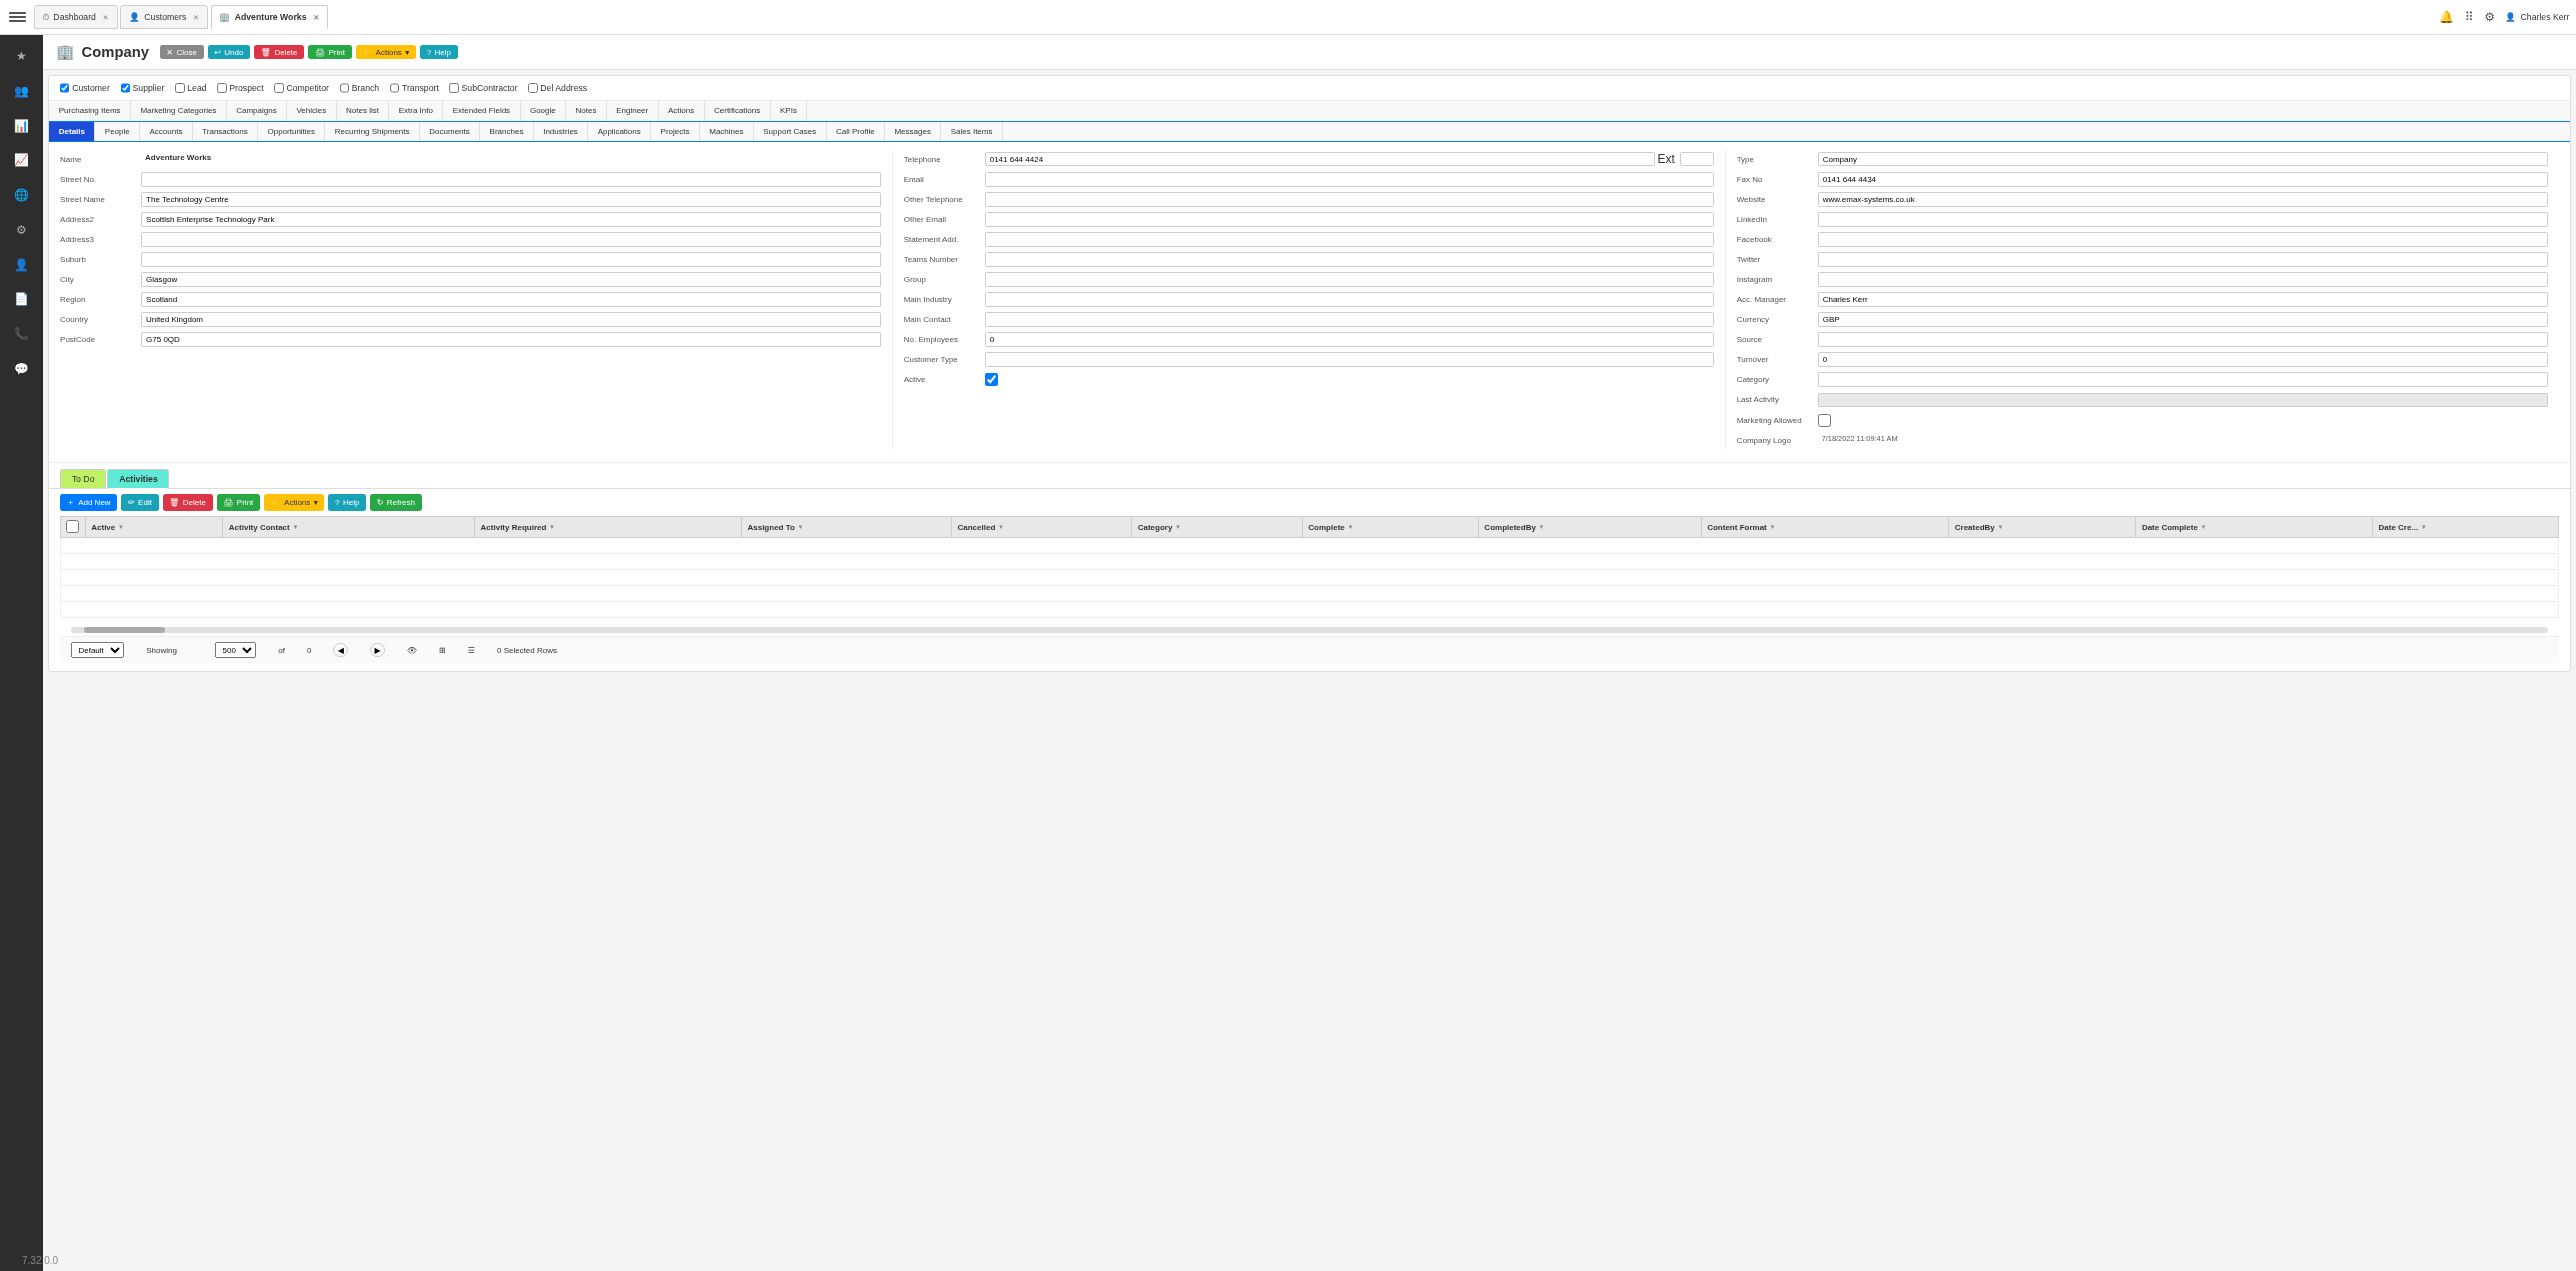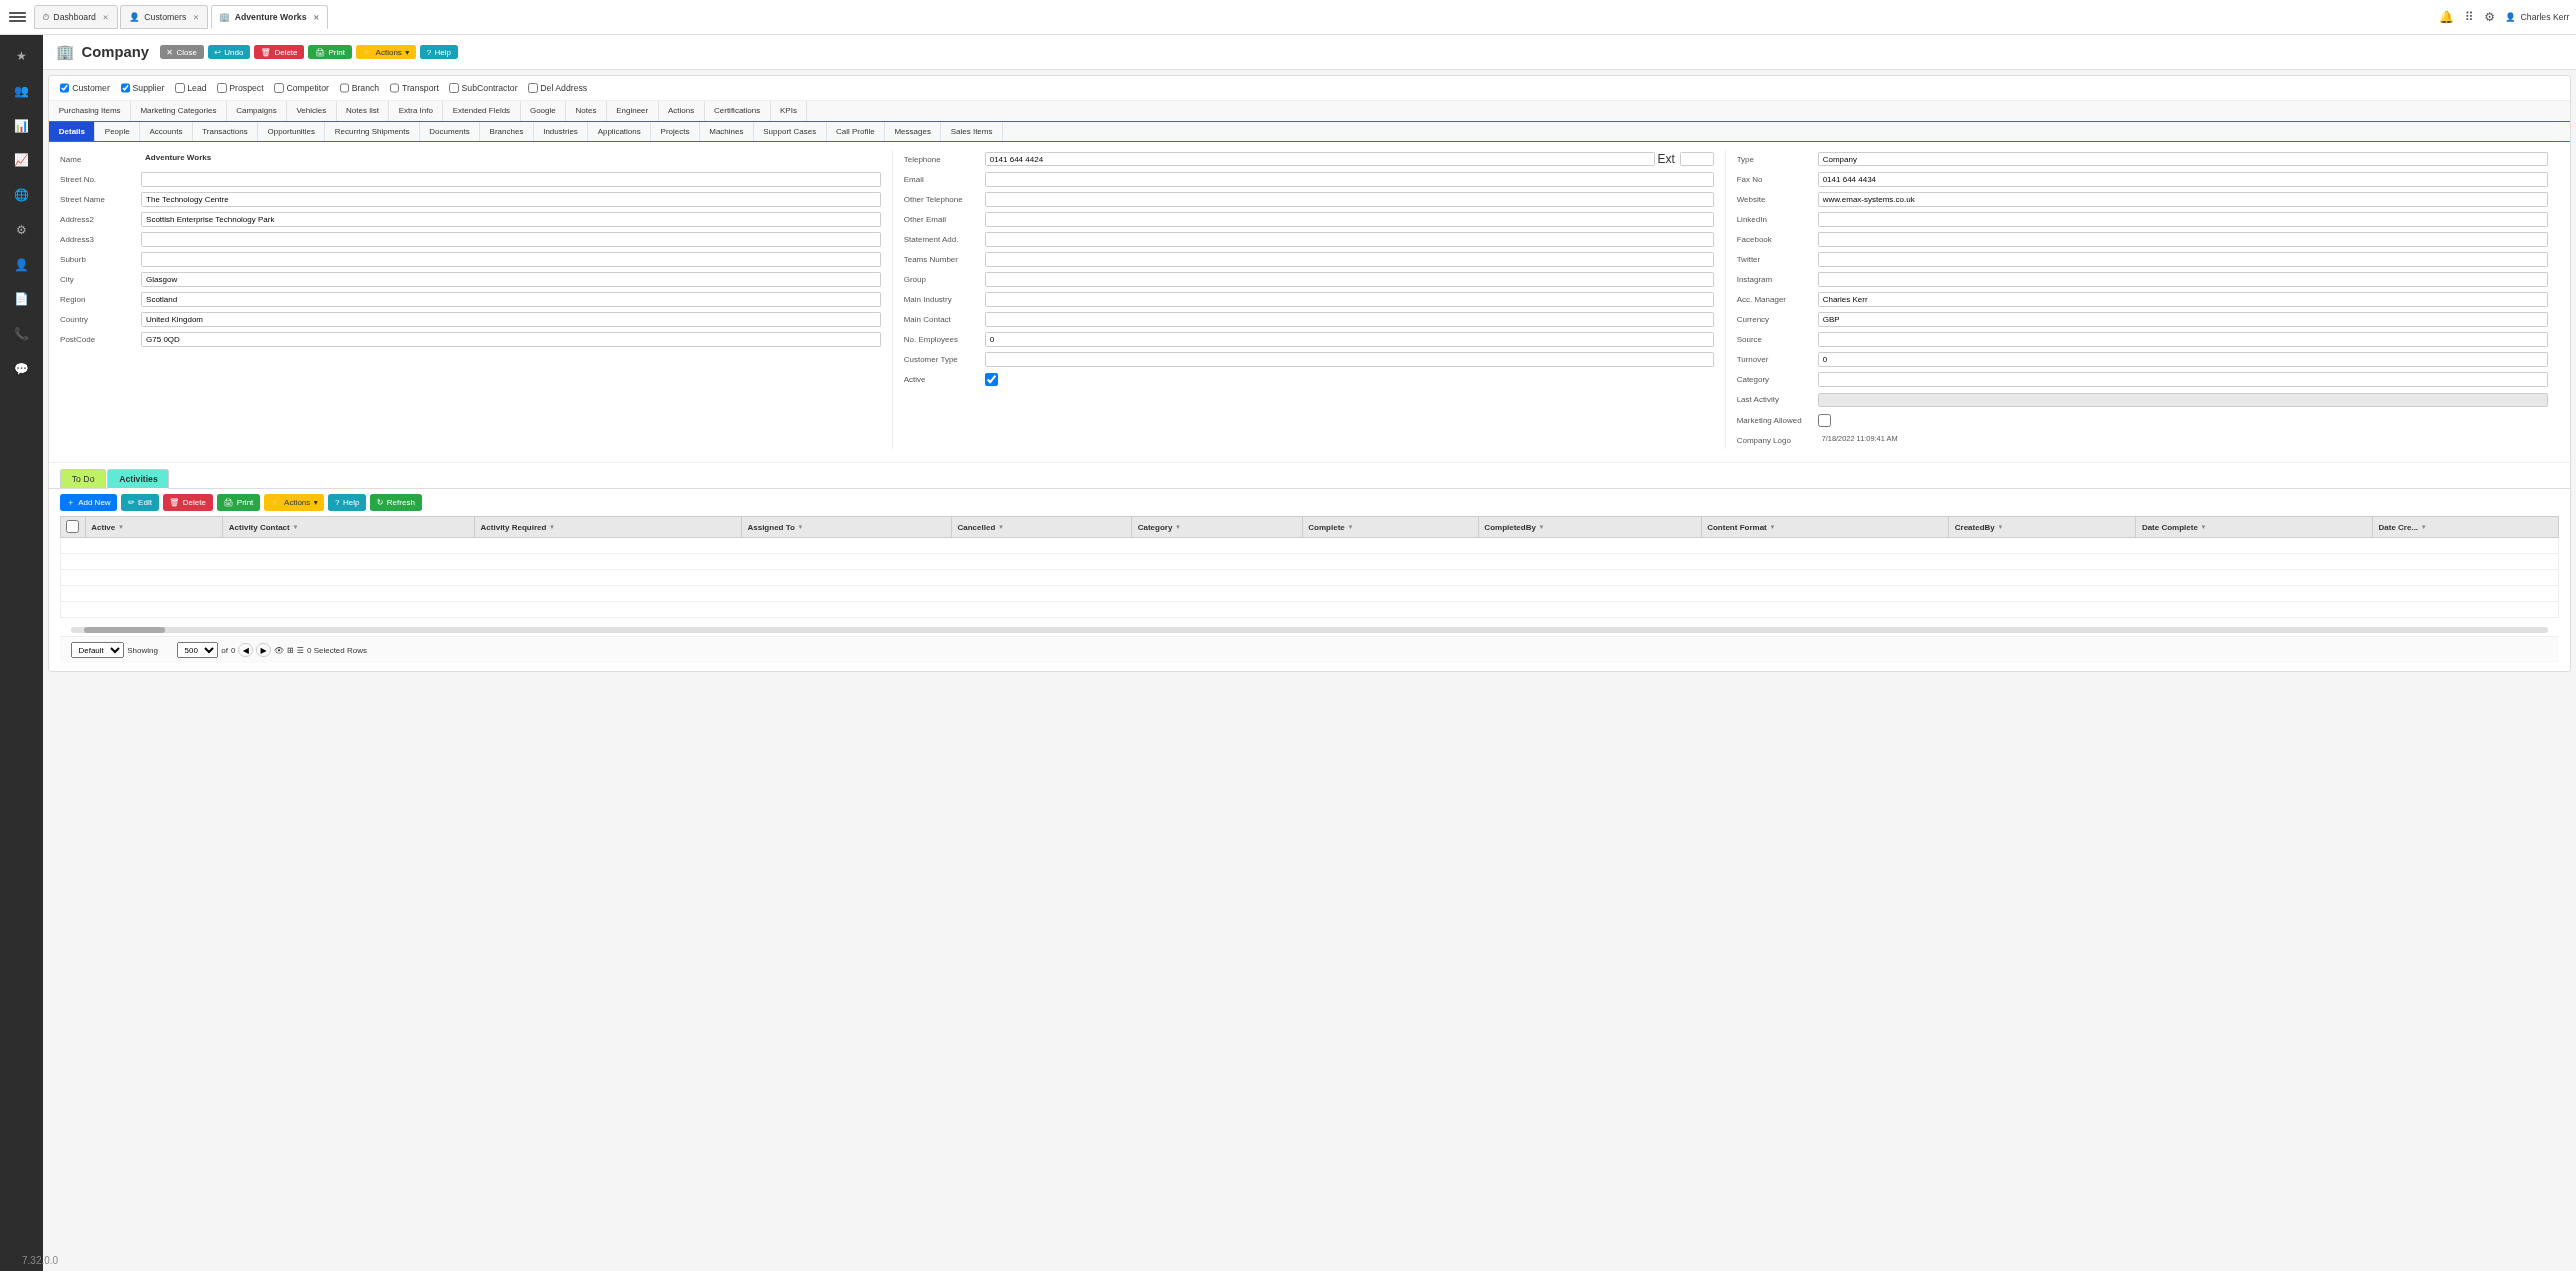--- a/index.html
+++ b/index.html
@@ -115,21 +115,21 @@
     .data-table th {
       background: #e8e8e8; border: 0.7px solid #ccc; padding: 2.7px 5.4px;
       text-align: left; white-space: nowrap; font-weight: 600;
     }
     .data-table td { border: 0.7px solid #eee; padding: 2.7px 5.4px; }
     .col-filter { display: inline-flex; align-items: center; gap: 2.7px; }
     .filter-icon { font-size: 6px; color: #888; }
 
     
     .table-footer {
-      padding: 5.4px 10.7px; display: flex; align-items: center; gap: 3px;
+      padding: 5.4px 10.7px; display: flex; align-items: center; gap: 22px;
       border-top: 0.7px solid #eee; font-size: 8px; background: #fafafa;
     }
     .scrollbar-container { padding: 2.7px 10.7px; }
     .scrollbar-track { background: #e0e0e0; height: 6.7px; border-radius: 3.4px; position: relative; }
     .scrollbar-thumb { background: #aaa; height: 6.7px; width: 81px; border-radius: 3.4px; position: absolute; left: 13.4px; }
 
     .version-info { position: fixed; bottom: 5.4px; left: 22px; font-size: 10px; color: #888; text-align: right; }
 
     .checkbox-blue { accent-color: #007bff; }
     .ext-input { width: 34px; display: inline-block; border: 0.7px solid #ccc; padding: 1.3px 2.7px; border-radius: 1.3px; margin-left: 2.7px; font-size: 8px; }

